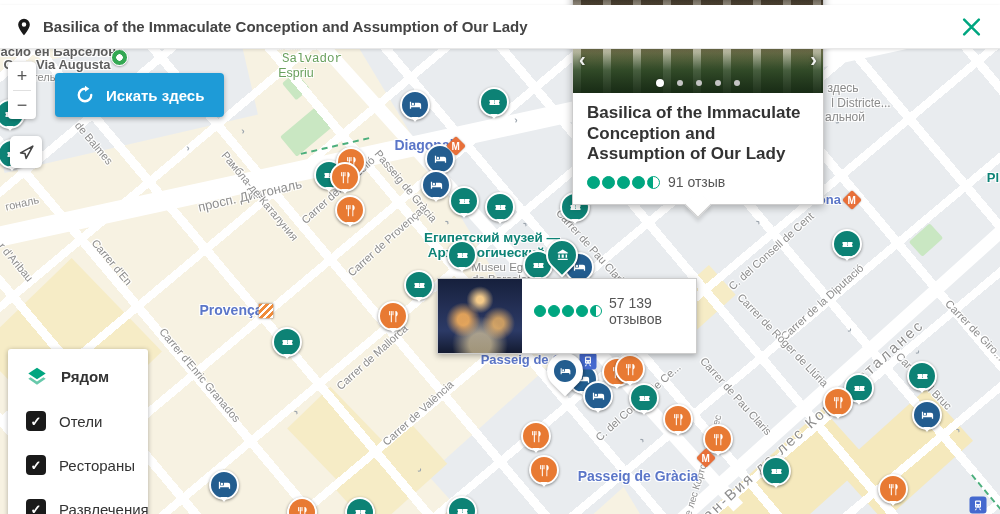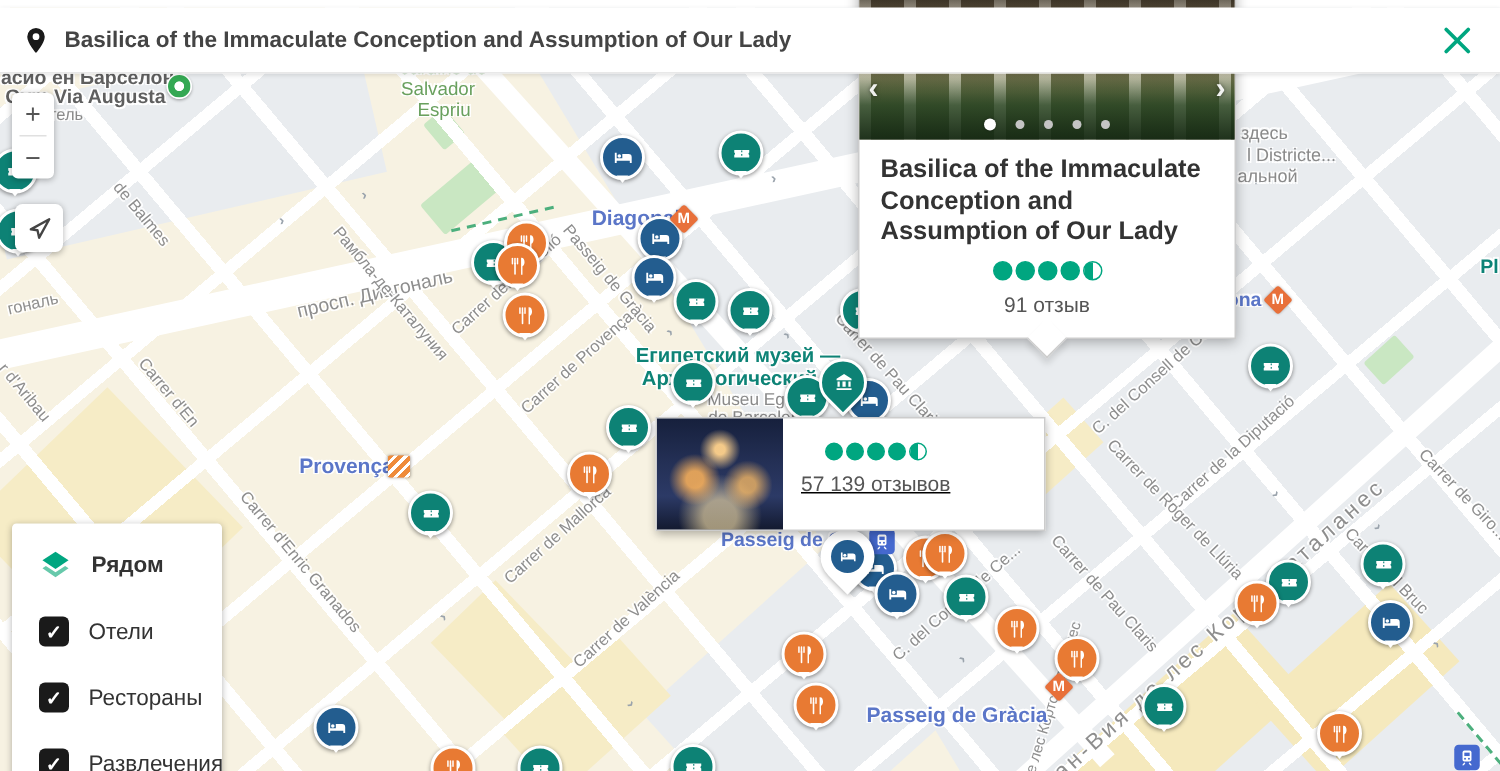--- a/index.html
+++ b/index.html
@@ -61,39 +61,39 @@
     linear-gradient(180deg,rgba(35,30,22,.95) 0%,rgba(35,30,22,0) 26%,rgba(0,0,0,0) 55%,rgba(36,66,32,.8) 78%,rgba(22,42,20,.95) 100%),
     repeating-linear-gradient(90deg,rgba(238,230,212,.8) 0 8px,rgba(120,100,70,.28) 8px 30px),
     linear-gradient(180deg,#4a4235 0%,#7a6c52 40%,#6f7a4e 70%,#33402a 100%);}
   .chev{position:absolute;top:58%;color:rgba(255,255,255,.92);font-size:20px;font-weight:bold;line-height:1;text-shadow:0 0 3px rgba(0,0,0,.5);}
   .chev.left{left:6px;} .chev.right{right:6px;}
   .dots{position:absolute;left:0;right:0;bottom:6px;display:flex;justify-content:center;align-items:center;gap:13px;}
   .dot{width:6px;height:6px;border-radius:50%;background:#c4c4c4;}
   .dot.active{width:8px;height:8px;background:#fff;box-shadow:0 0 2px rgba(0,0,0,.4);}
   .popup-body{padding:10px 14px 14px;}
   .popup-title{font-size:17px;font-weight:bold;color:#333;line-height:1.22;}
-  .rating-row{display:flex;align-items:center;gap:8px;margin-top:9px;flex-direction:column;}
+  .rating-row{display:flex;align-items:center;gap:8px;margin-top:9px;}
   .bubbles{display:flex;gap:2px;}
   .bubble{width:13px;height:13px;border-radius:50%;background:#00a680;border:1px solid #00a680;box-sizing:border-box;}
   .bubble.half{background:linear-gradient(90deg,#00a680 0 50%,#fff 50% 100%);}
   .reviews{font-size:14px;color:#555;}
   .popup-pointer{position:absolute;left:50%;bottom:-10px;width:18px;height:18px;background:#fff;
     transform:translateX(-50%) rotate(45deg);border-right:1px solid #ccc;border-bottom:1px solid #ccc;box-shadow:3px 3px 4px rgba(0,0,0,.12);}
   .popup-place{position:absolute;left:437px;top:278px;width:258px;height:74px;background:#fff;z-index:8;
     border:1px solid #ccc;box-shadow:0 2px 6px rgba(0,0,0,.3);display:flex;}
   .place-thumb{width:84px;height:100%;flex:none;background:
     radial-gradient(circle at 50% 28%,rgba(255,210,140,.95) 0 5%,transparent 20%),
     radial-gradient(circle at 30% 55%,rgba(255,180,90,.85) 0 8%,transparent 24%),
     radial-gradient(circle at 72% 60%,rgba(255,190,100,.75) 0 7%,transparent 22%),
     radial-gradient(circle at 50% 88%,rgba(255,230,170,.6) 0 14%,transparent 36%),
     linear-gradient(180deg,#16203c 0%,#243056 40%,#2c3a66 70%,#131a30 100%);}
   .place-body{padding:9px 12px;}
   .place-title{font-size:14px;font-weight:bold;color:#333;}
   .place-body .bubble{width:12px;height:12px;}
-  .place-body .rating-row{margin-top:7px;gap:7px;text-decoration:underline;}
+  .place-body .rating-row{margin-top:7px;gap:7px;}
   
   .topstrip{position:absolute;left:0;top:0;width:100%;height:5px;background:#fff;z-index:7;}
   header{position:absolute;left:0;top:5px;width:100%;height:43px;background:#fff;z-index:20;
     display:flex;align-items:center;border-bottom:1px solid #e8e8e8;box-shadow:0 1px 3px rgba(0,0,0,.12);}
   .hdr-pin{margin-left:14px;display:flex;}
   .hdr-title{margin-left:9px;font-size:15px;font-weight:bold;color:#444;}
   .hdr-close{position:absolute;right:18px;top:50%;transform:translateY(-50%);cursor:pointer;display:flex;}
   
   .zoombox{position:absolute;left:8px;top:62px;width:28px;background:#fff;border-radius:4px;z-index:12;
     box-shadow:0 1px 4px rgba(0,0,0,.3);display:flex;flex-direction:column;align-items:stretch;}
@@ -184,21 +184,21 @@
       <span class="map-label kind-transit" style="left: 231px; top: 311px; font-size: 14px; transform: translate(-50%, -50%) rotate(0deg);">Provença</span>
       <span class="map-label kind-transit" style="left: 820px; top: 200px; font-size: 13px; transform: translate(-50%, -50%) rotate(0deg);">Girona</span>
       <span class="map-label kind-transit" style="left: 638px; top: 477px; font-size: 14px; transform: translate(-50%, -50%) rotate(0deg);">Passeig de Gràcia</span>
       <span class="map-label kind-transit" style="left: 524px; top: 360px; font-size: 13px; transform: translate(-50%, -50%) rotate(0deg);">Passeig de Gr</span>
       <span class="map-label kind-poi" style="left: 492px; top: 238px; font-size: 13.5px; transform: translate(-50%, -50%) rotate(0deg);">Египетский музей —</span>
       <span class="map-label kind-poi" style="left: 492px; top: 253px; font-size: 13.5px; transform: translate(-50%, -50%) rotate(0deg);">Археологический...</span>
       <span class="map-label kind-poi" style="left: 993px; top: 178px; font-size: 13px; transform: translate(-50%, -50%) rotate(0deg);">Pl</span>
       <span class="map-label kind-subtext" style="left: 506px; top: 267px; font-size: 11.5px; transform: translate(-50%, -50%) rotate(0deg);">Museu Egipci</span>
       <span class="map-label kind-subtext" style="left: 506px; top: 279px; font-size: 11.5px; transform: translate(-50%, -50%) rotate(0deg);">de Barcelona</span>
       <span class="map-label kind-park" style="left: 296px; top: 46px; font-size: 12.5px; transform: translate(-50%, -50%) rotate(0deg);">Jardins de</span>
-      <span class="map-label kind-park" style="left: 292px; top: 60px; font-size: 12.5px; transform: translate(-50%, -50%) rotate(0deg);">Salvador</span>
+      <span class="map-label kind-park" style="left: 312px; top: 60px; font-size: 12.5px; transform: translate(-50%, -50%) rotate(0deg); font-family: Liberation Mono, monospace;">Salvador</span>
       <span class="map-label kind-park" style="left: 296px; top: 74px; font-size: 12.5px; transform: translate(-50%, -50%) rotate(0deg);">Espriu</span>
       <span class="map-label kind-poidark" style="left: 62px; top: 52px; font-size: 13px; transform: translate(-50%, -50%) rotate(0deg);">асио ен Барселона</span>
       <span class="map-label kind-poidark" style="left: 57px; top: 65px; font-size: 13px; transform: translate(-50%, -50%) rotate(0deg);">Gym Via Augusta</span>
       <span class="map-label kind-subtext" style="left: 44px; top: 77px; font-size: 11px; transform: translate(-50%, -50%) rotate(0deg);">тель</span>
       <span class="map-label kind-subtext" style="left: 843px; top: 89px; font-size: 12px; transform: translate(-50%, -50%) rotate(0deg);">здесь</span>
       <span class="map-label kind-subtext" style="left: 861px; top: 104px; font-size: 12px; transform: translate(-50%, -50%) rotate(0deg);">l Districte...</span>
       <span class="map-label kind-subtext" style="left: 845px; top: 118px; font-size: 12px; transform: translate(-50%, -50%) rotate(0deg);">альной</span>
       <div class="marker m-attraction" style="left: -5px; top: 99px;">
         <svg viewBox="0 0 24 24" style="width:15px;height:15px">
           <g>
@@ -665,20 +665,27 @@
   <div class="zoombox">
     <div class="zoombtn">+</div>
     <div class="zoomdiv"></div>
     <div class="zoombtn">−</div>
   </div>
   <div class="navbtn">
     <svg width="19" height="19" viewBox="0 0 24 24">
         <path d="M4.5 12.5 20 4l-8.5 15.5-1.4-6.2z" fill="none" stroke="#444" stroke-width="2" stroke-linejoin="round"></path>
       </svg>
   </div>
+  <div class="searchbtn">
+    <svg width="20" height="20" viewBox="0 0 24 24">
+        <path d="M12 4.5a7.5 7.5 0 1 0 7.5 7.5" stroke="#fff" stroke-width="2.8" fill="none" stroke-linecap="round"></path>
+        <path d="M12 .8 17.2 4.5 12 8.2z" fill="#fff"></path>
+      </svg>
+    <span>Искать здесь</span>
+  </div>
 
   <div class="legend">
     <div class="legend-row">
       <span class="layersicon">
         <svg width="22" height="22" viewBox="0 0 24 24">
             <path d="M12 3 2.5 9.3 12 15.6l9.5-6.3z" fill="#00a680"></path>
             <path d="M12 18 5 13.4l-2.5 1.7L12 21.6l9.5-6.5L19 13.4z" fill="#67c9ab"></path>
           </svg>
       </span>
       <span class="legend-title">Рядом</span>

